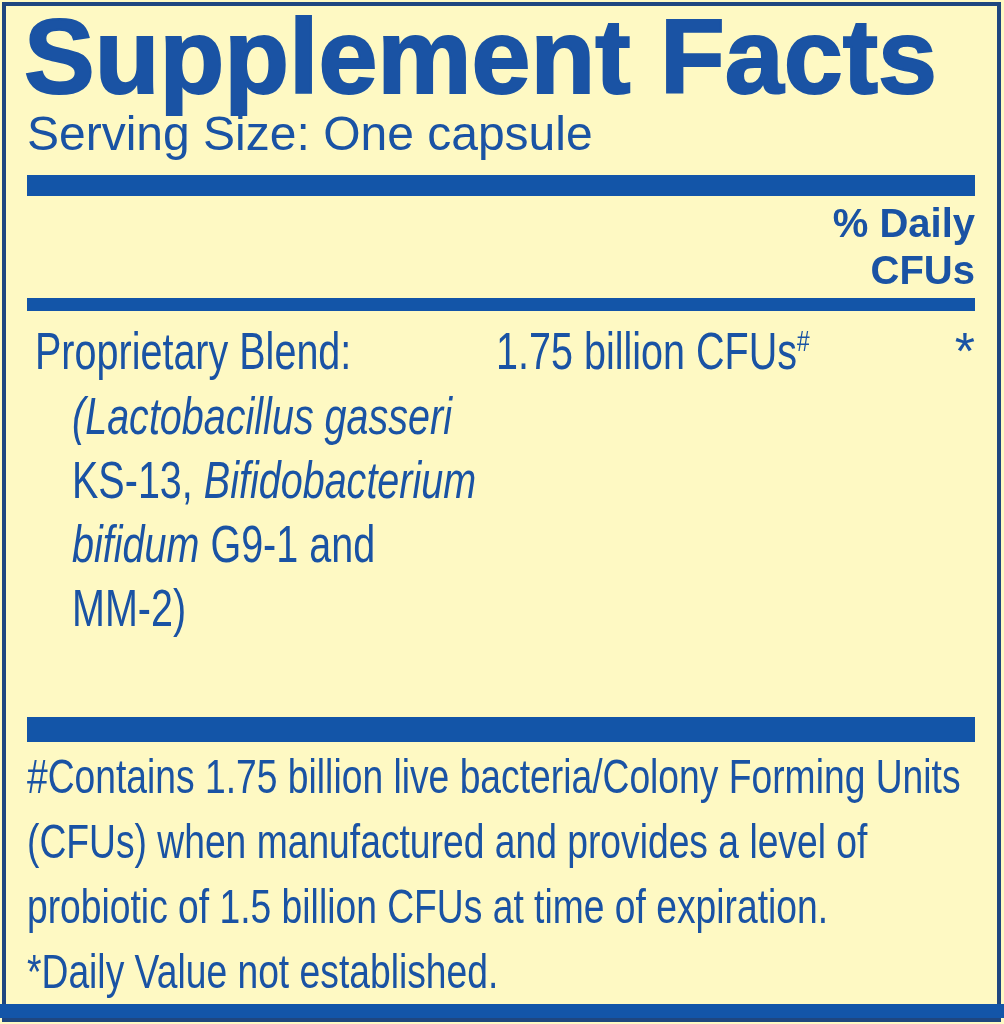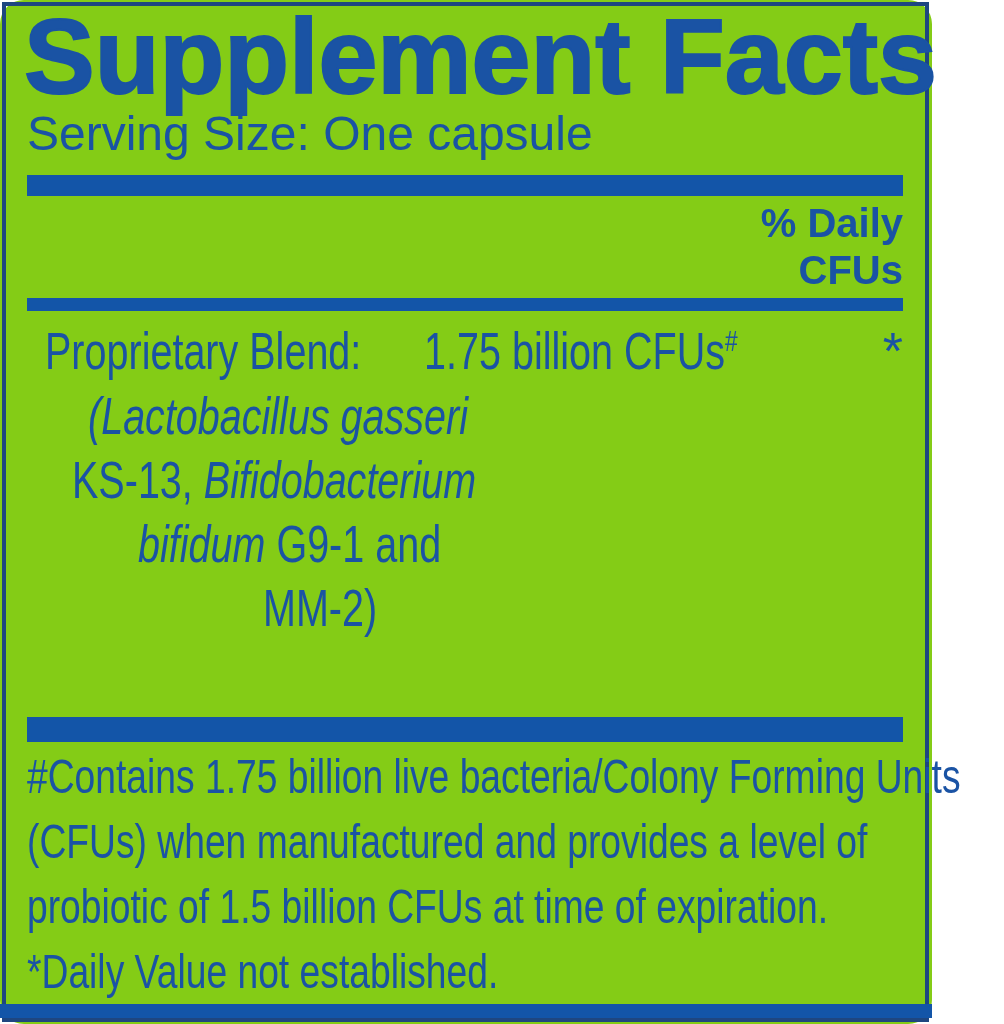--- a/index.html
+++ b/index.html
@@ -10,23 +10,22 @@
   * { margin: 0; padding: 0; box-sizing: border-box; }
   html, body { background: #ffffff; }
   body {
     width: 1004px; height: 1024px;
     font-family: "Liberation Sans", sans-serif;
     color: var(--text_blue);
     overflow: hidden;
   }
   .label {
     position: relative;
-    width: 932px; height: 1024px;
-    background: #84cc16;
-    border-radius: 24px;
+    width: 1004px; height: 1024px;
+    background: #fef9c3;
   }
   .panel-border {
     position: absolute;
     left: 2px; top: 2px; right: 3px; bottom: 2px;
     border: 4px solid var(--border_navy);
     pointer-events: none;
   }
   .title {
     position: absolute;
     left: 24px; top: 0;
@@ -65,21 +64,21 @@
   .hdr-dv { right: 29px; text-align: right; }
   .cond {
     display: inline-block;
     transform: scaleX(0.76);
     transform-origin: 0 0;
     white-space: nowrap;
   }
   .condR { transform-origin: 100% 0; }
   .row-name {
     position: absolute;
-    left: 45px; top: 320px;
+    left: 35px; top: 320px;
     font-size: 52px; line-height: 62px;
     white-space: nowrap;
   }
   .row-amount {
     position: absolute;
     right: 194px; top: 320px;
     font-size: 52px; line-height: 62px;
     text-align: left;
     white-space: nowrap;
   }
@@ -96,21 +95,20 @@
   }
   .blend {
     position: absolute;
     left: 72px; top: 384px;
     font-size: 52px;
   }
   .blend-line {
     height: 64px;
     line-height: 64px;
     white-space: nowrap;
-    text-align: center;
   }
   .fnotes {
     position: absolute;
     left: 27px; top: 744px;
     font-size: 49px;
   }
   .fn-line {
     height: 65px;
     line-height: 65px;
     white-space: nowrap;

